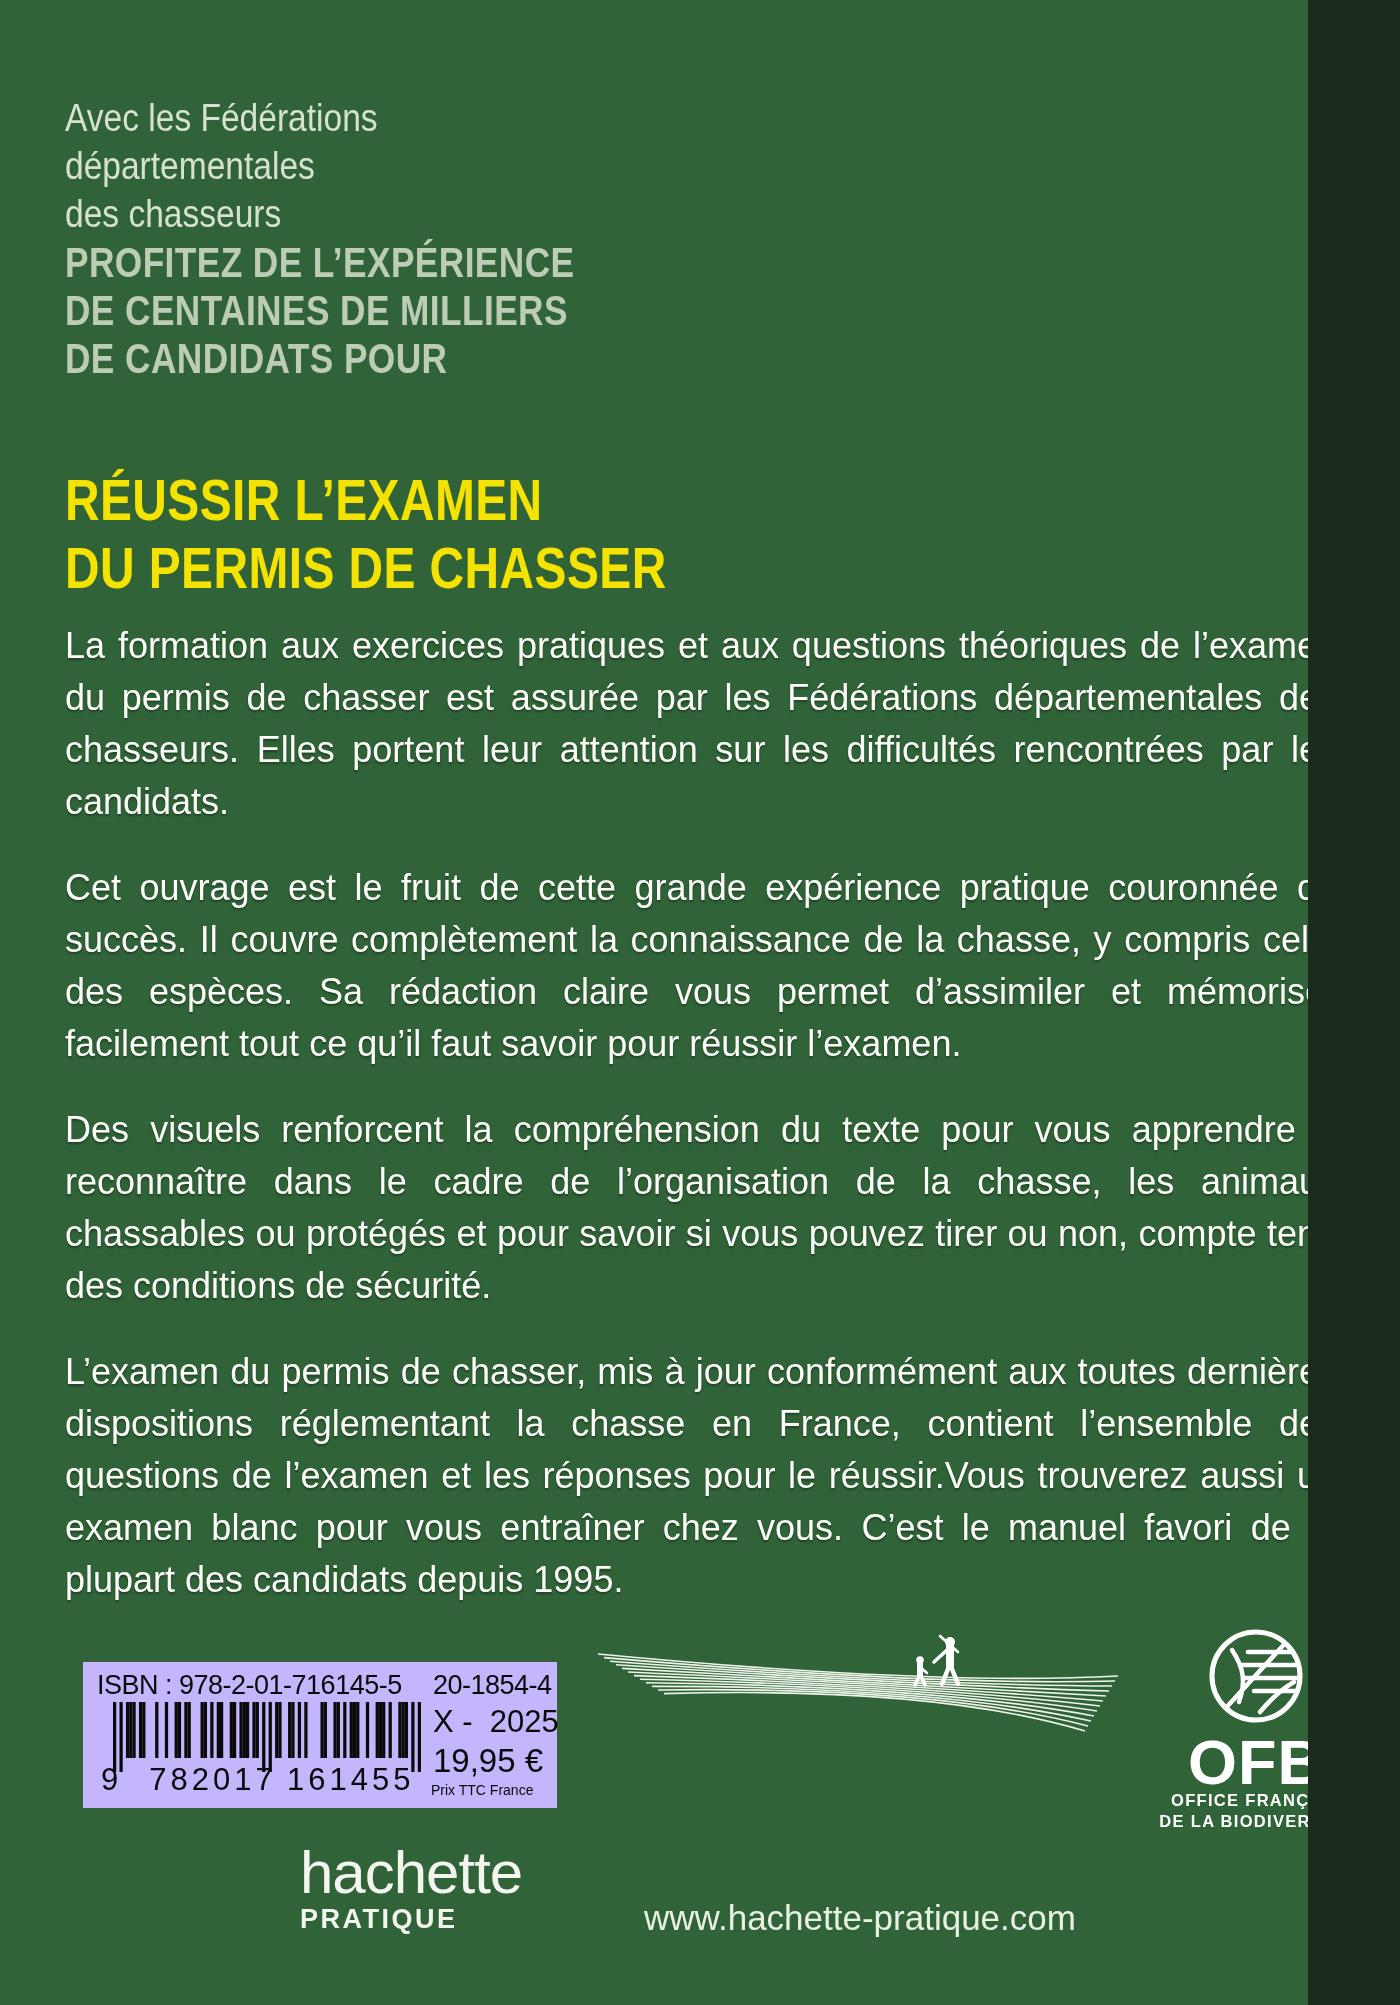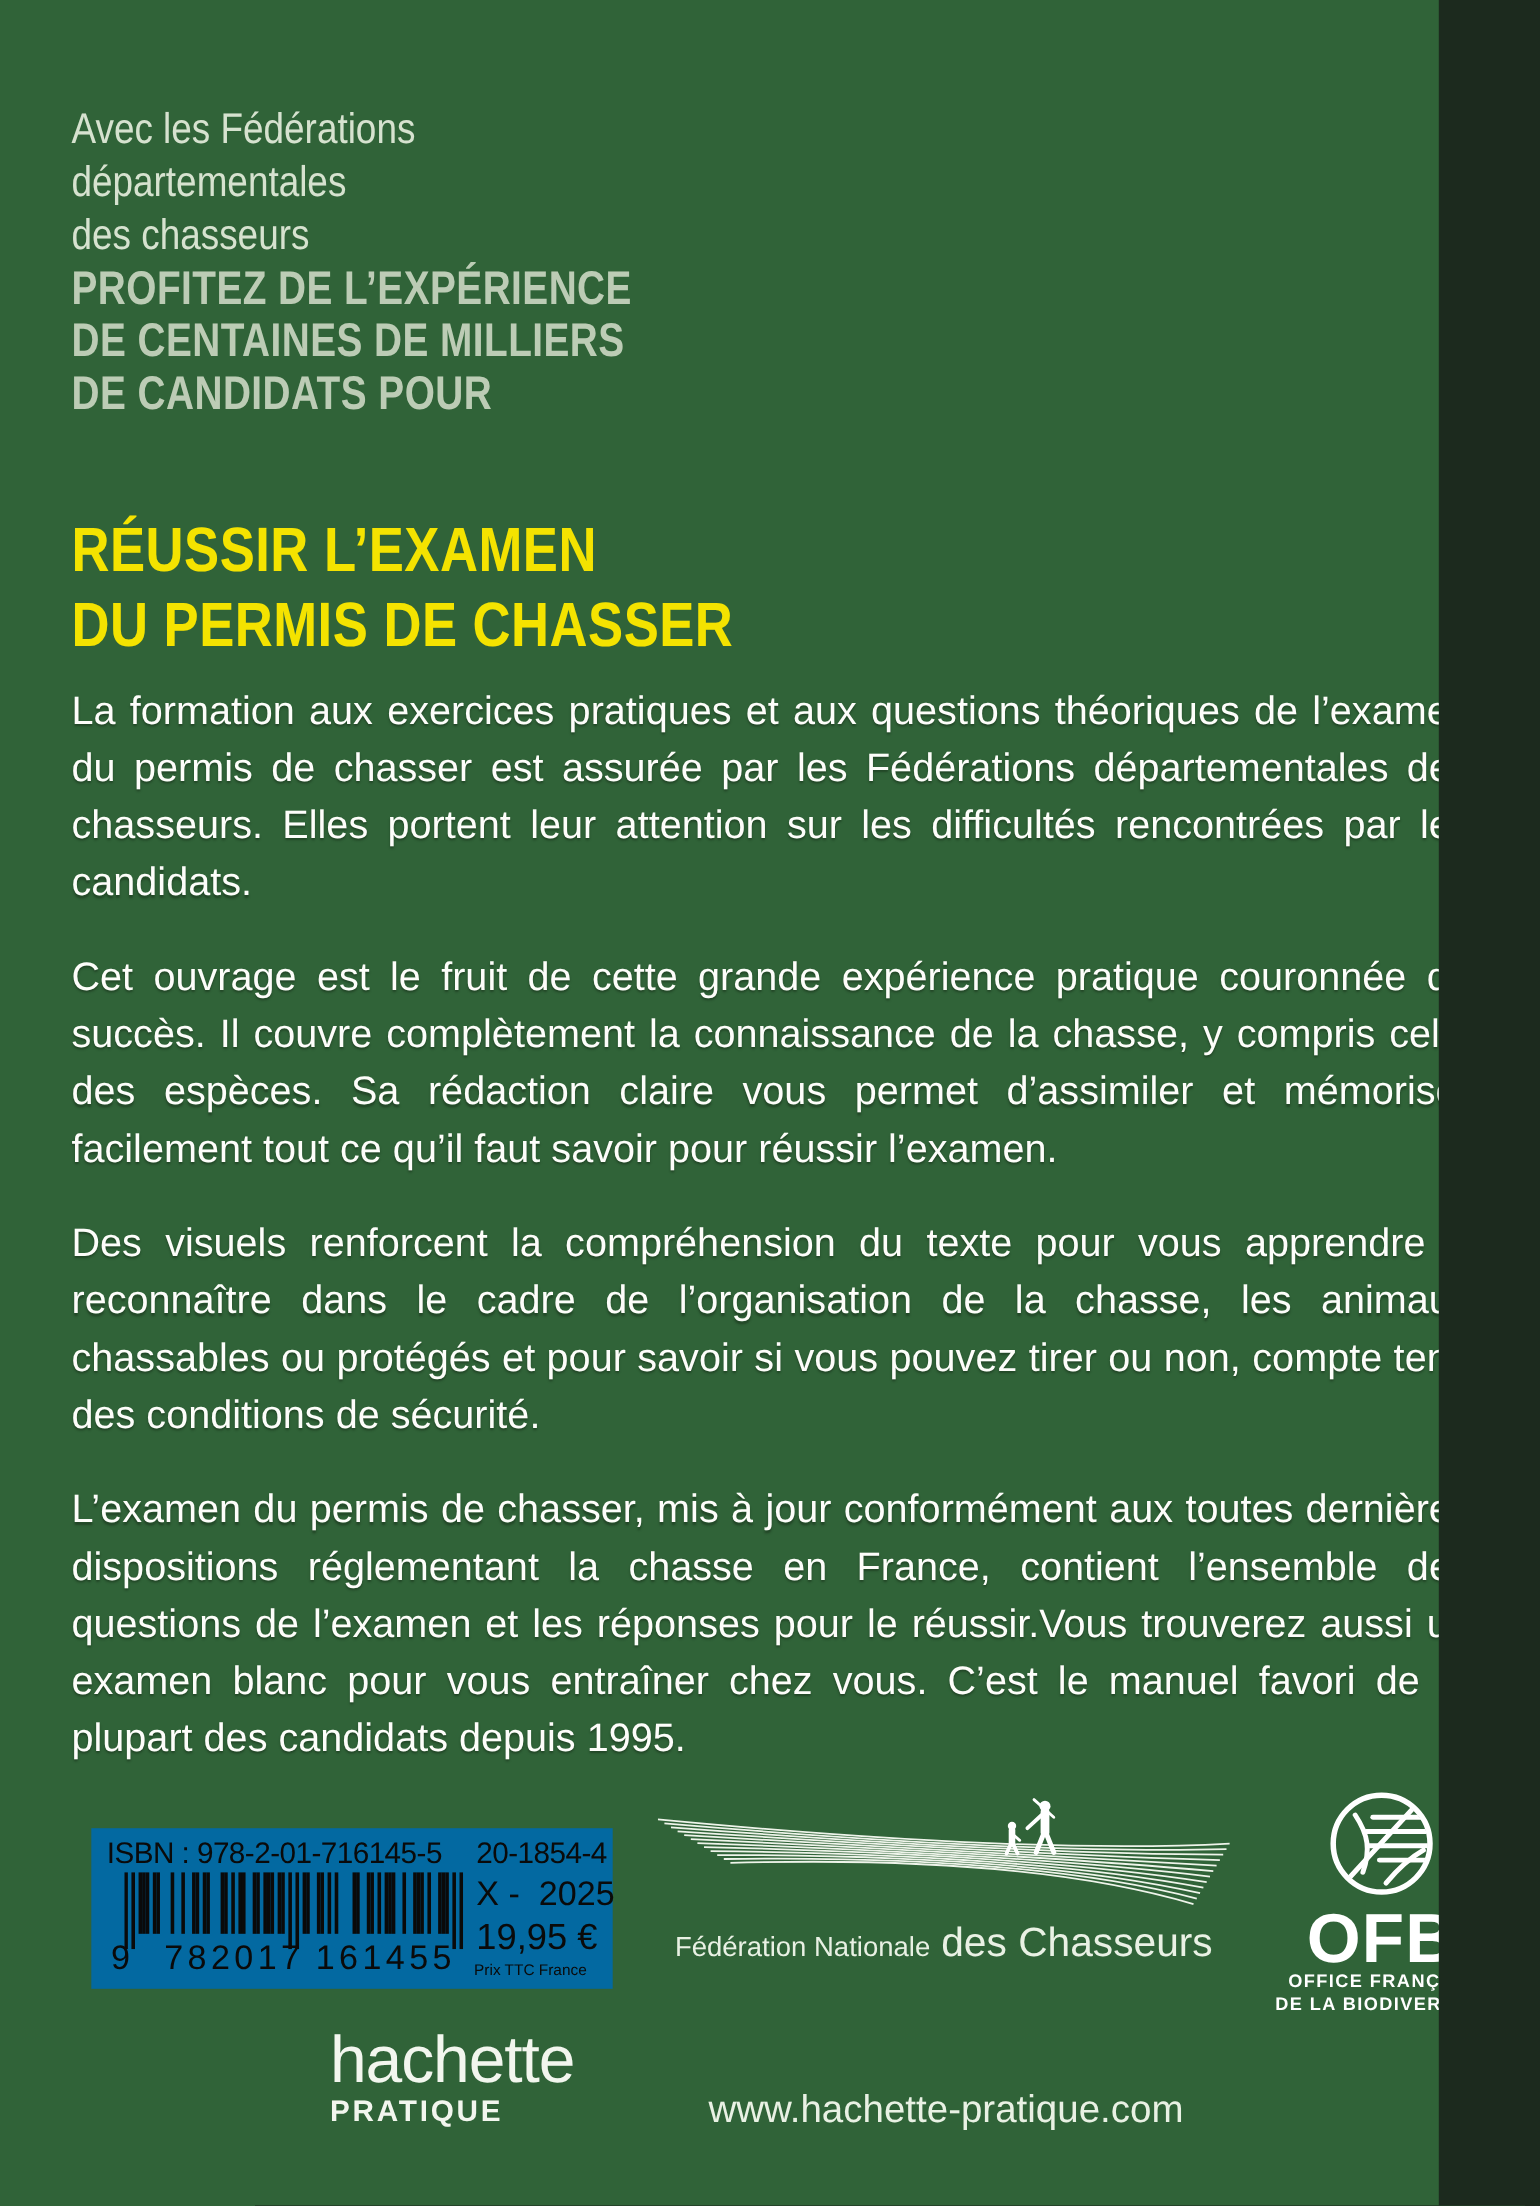--- a/index.html
+++ b/index.html
@@ -26,21 +26,21 @@
   }
   
   .bodytext{
     left:65px;top:620px;width:1272px;font-size:36px;line-height:52px;
     color:#fdfdfa;text-align:justify;
     text-shadow:0 2px 2px rgba(15,30,16,.45);
   }
   .bodytext p{margin:0 0 34px 0;}
   
   .isbn-box{
-    left:83px;top:1662px;width:474px;height:146px;background:#0369a1;color:#0a0a0a;
+    left:83px;top:1662px;width:474px;height:146px;background:#c4b5fd;color:#0a0a0a;
   }
   .isbn-box .lbl{position:absolute;left:14px;top:8px;font-size:27px;letter-spacing:-.5px;}
   .isbn-box .ref{position:absolute;left:350px;top:8px;font-size:27px;letter-spacing:-.5px;}
   .isbn-box .ed{position:absolute;left:350px;top:42px;font-size:31px;white-space:pre;}
   .isbn-box .pr{position:absolute;left:350px;top:80px;font-size:33px;}
   .isbn-box .note{position:absolute;left:348px;top:120px;font-size:14px;}
   .isbn-box svg{position:absolute;left:30px;top:40px;}
   .bc-digits{position:absolute;left:18px;top:100px;width:330px;font-size:31px;color:#0a0a0a;}
   .bc-digits .d0{position:absolute;left:0px;}
   .bc-digits .d1{position:absolute;left:44px;width:136px;text-align:center;letter-spacing:4px;}
@@ -180,23 +180,20 @@
         <path d="M349,18 L336,30" stroke-width="3.5" stroke-linecap="round"></path>
         <path d="M342,4 L360,20" stroke-width="2.6" stroke-linecap="round"></path>
 
         <circle cx="322" cy="28" r="3.8" stroke="none"></circle>
         <path d="M322,32 L322,43" stroke-width="6" stroke-linecap="round"></path>
         <path d="M322,42 L317,53" stroke-width="3.4" stroke-linecap="round"></path>
         <path d="M322,42 L327,53" stroke-width="3.4" stroke-linecap="round"></path>
         <path d="M322,35 L329,41" stroke-width="2.6" stroke-linecap="round"></path>
       </g>
     </svg>
-    <div class="fnc-caption">
-      <span class="small">Fédération Nationale</span><span class="big">des Chasseurs</span>
-    </div>
   </div>
 
   <div class="abs ofb">
     <svg width="104" height="104" viewBox="0 0 104 104">
       <defs>
           <clipPath id="ofbclip">
             <circle cx="52" cy="52" r="42"></circle>
           </clipPath>
         </defs>
       <circle cx="52" cy="52" r="44" fill="none" stroke="#ffffff" stroke-width="5"></circle>

